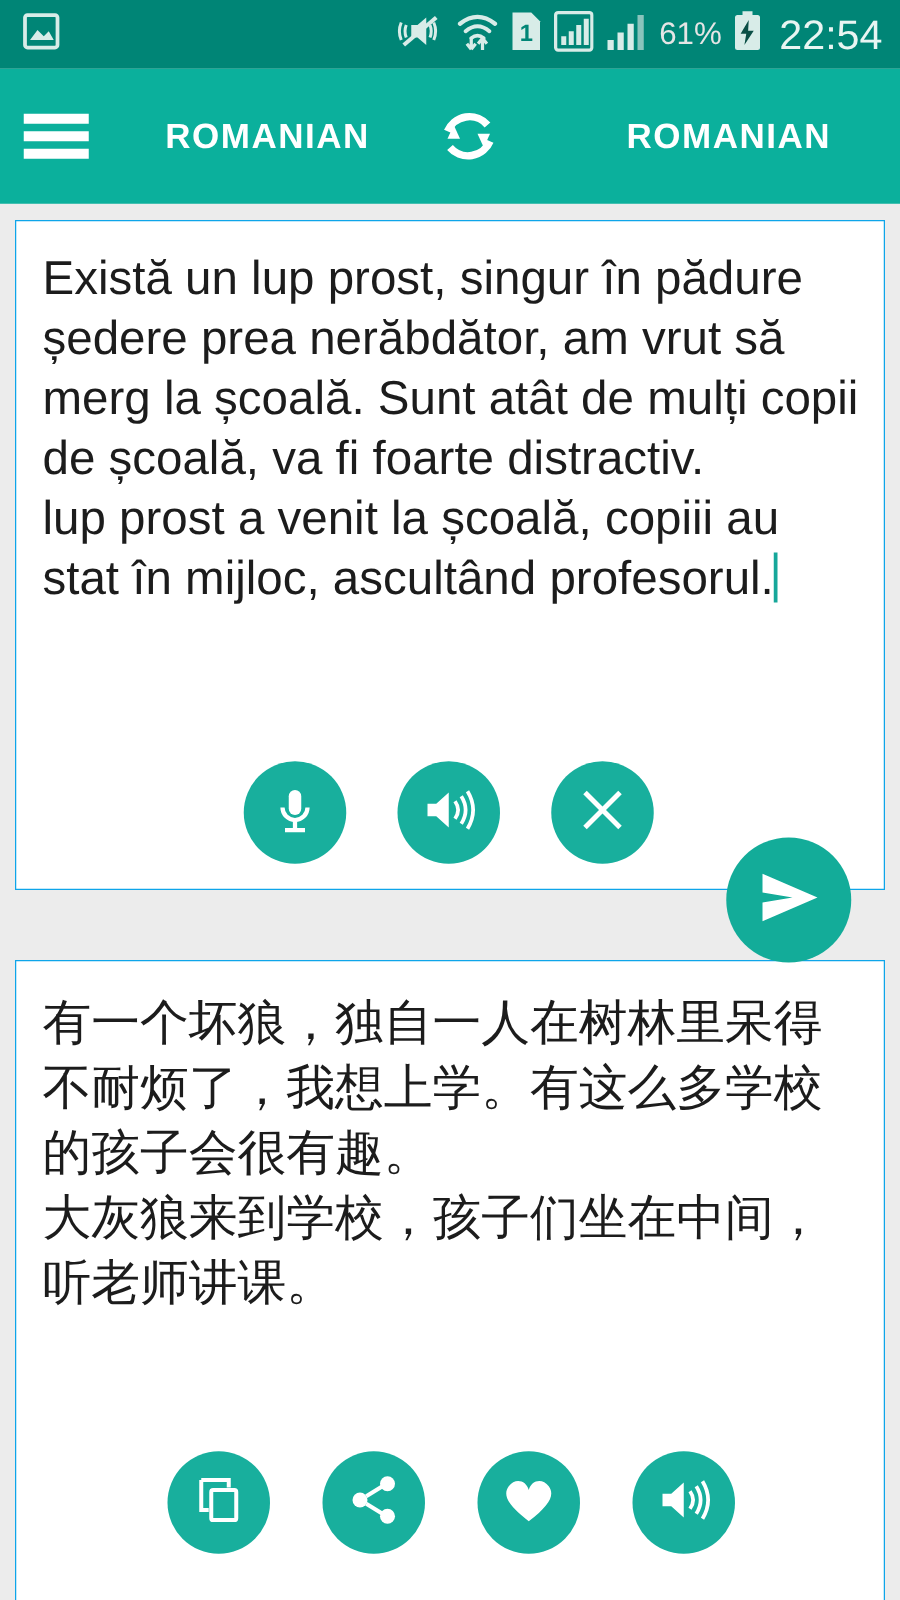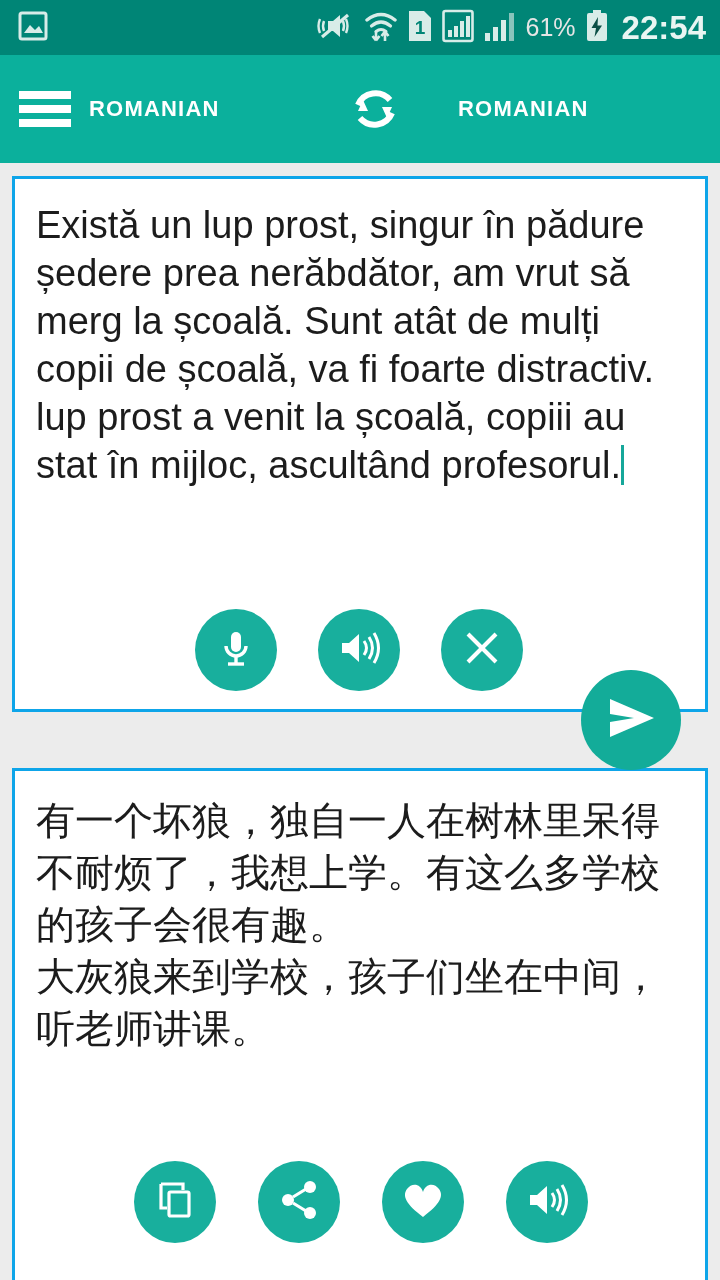--- a/index.html
+++ b/index.html
@@ -27,60 +27,60 @@
   #status-right {
     margin-left: auto;
     display: flex; align-items: center; gap: 9px;
   }
   .sb-ico { display: block; }
   .sb-text {
     color: #e5e5e5; font-size: 25px; font-weight: 400;
     letter-spacing: 0px; line-height: 1;
   }
   #clock {
-    color: #e8f5f2; font-size: 33px; font-weight: 700;
+    color: #e8f5f2; font-size: 33px; font-weight: 400;
     line-height: 1; margin-left: 4px; text-align: center;
   }
 
   
   #app-bar {
     position: absolute; top: 55px; left: 0;
     width: 720px; height: 108px;
     background: #0bb09c;
     display: flex; align-items: center;
   }
   #menu-button {
     width: 52px; height: 36px;
     margin-left: 19px;
     display: flex; flex-direction: column; justify-content: space-between;
     cursor: pointer;
   }
   #menu-button i { display:block; width: 100%; height: 8px; background: #ffffff; }
   .lang-label {
     color: #ffffff;
-    font-size: 22px;
+    font-size: 28px;
     font-weight: 700;
     letter-spacing: 1.2px;
-    text-align: left;
+    text-align: center;
     cursor: pointer;
   }
   #lang-source { width: 250px; margin-left: 18px; }
   #lang-target { width: 250px; margin-left: auto; margin-right: 12px; }
   #swap-button {
     width: 72px; height: 72px;
     display: flex; align-items: center; justify-content: center;
     cursor: pointer; flex: 0 0 auto;
   }
 
   
   .card {
     position: absolute;
     left: 12px; width: 696px;
     background: #ffffff;
-    border: 3px solid #0ea5e9;
+    border: 1px solid #0ea5e9;
   }
   #source-card { top: 176px; height: 536px; }
   #target-card { top: 768px; height: 534px; }
 
   .text-area {
     padding: 22px 20px 0 21px;
     font-size: 38px;
     line-height: 48px;
     color: #212121;
     white-space: pre-wrap;

